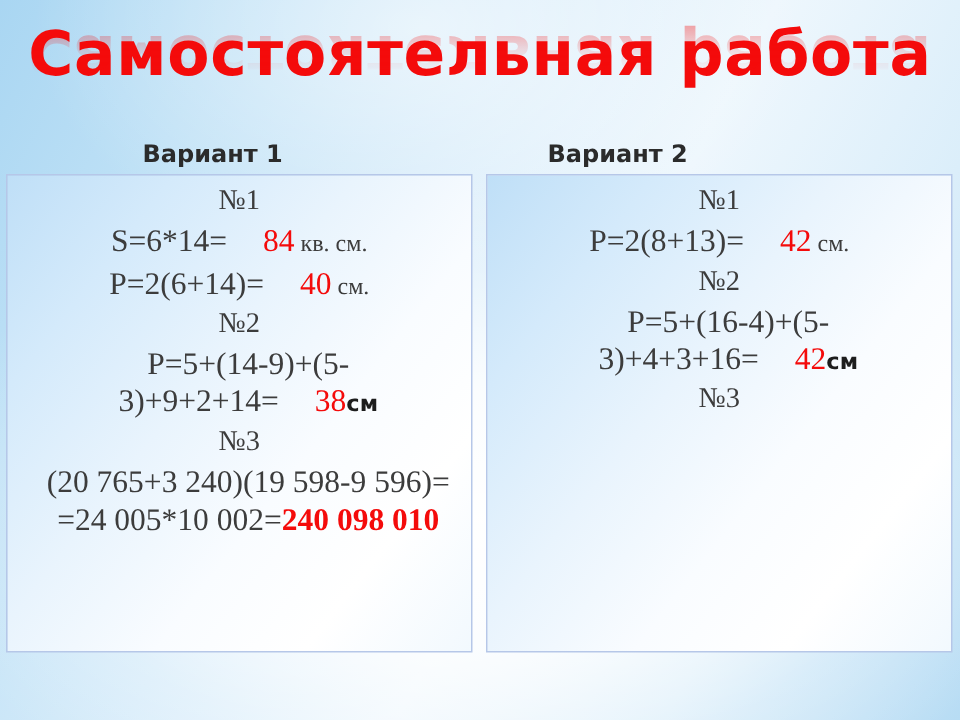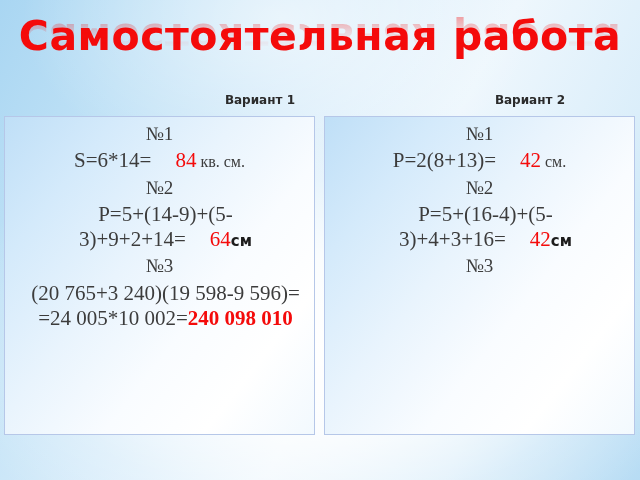--- a/index.html
+++ b/index.html
@@ -79,23 +79,23 @@
         rgba(0,0,0,0.85) 0%, rgba(0,0,0,0.30) 38%, rgba(0,0,0,0) 78%);
     pointer-events: none;
   }
 
   
   .variant-header {
     position: absolute;
     top: 93px;
     font-family: "DejaVu Sans", sans-serif;
     font-weight: bold;
-    font-size: 12px;
+    font-size: 16px;
     color: #2b2b2b;
-    text-align: right;
+    text-align: left;
     white-space: nowrap;
   }
   #variant-1-header { left: 95px; width: 200px; }
   #variant-2-header { left: 365px; width: 200px; }
 
   
   .answer-table {
     position: absolute;
     top: 116px;
     height: 319px;
@@ -168,22 +168,23 @@
     <span class="title-reflection" aria-hidden="true">Самостоятельная  работа</span>
   </div>
 
   <div class="variant-header" id="variant-1-header">Вариант 1</div>
 
   <div class="variant-header" id="variant-2-header">Вариант 2</div>
 
   <div class="answer-table" id="table-variant-1">
       <div class="task-label">№1</div>
       <div class="task-line"><span>S=6*14=</span><span class="ans">84</span><span class="unit-small"> кв. см.</span></div>
+      <div class="task-line"><span>P=2(6+14)=</span><span class="ans">40</span><span class="unit-small"> см.</span></div>
       <div class="task-label">№2</div>
-      <div class="task-line indented"><span>P=5+(14-9)+(5-3)+9+2+14=</span><span class="ans">64</span><span class="unit-bold">см</span></div>
+      <div class="task-line indented"><span>P=5+(14-9)+(5-3)+9+2+14=</span><span class="ans">38</span><span class="unit-bold">см</span></div>
       <div class="task-label">№3</div>
       <div class="task-line indented"><span>(20 765+3 240)(19 598-9 596)=  =24 005*10 002=</span><span class="ans-bold">240 098 010</span></div>
     </div>
 
   <div class="answer-table" id="table-variant-2">
       <div class="task-label">№1</div>
       <div class="task-line"><span>P=2(8+13)=</span><span class="ans">42</span><span class="unit-small"> см.</span></div>
       <div class="task-label">№2</div>
       <div class="task-line indented"><span>P=5+(16-4)+(5-3)+4+3+16=</span><span class="ans">42</span><span class="unit-bold">см</span></div>
       <div class="task-label">№3</div>

